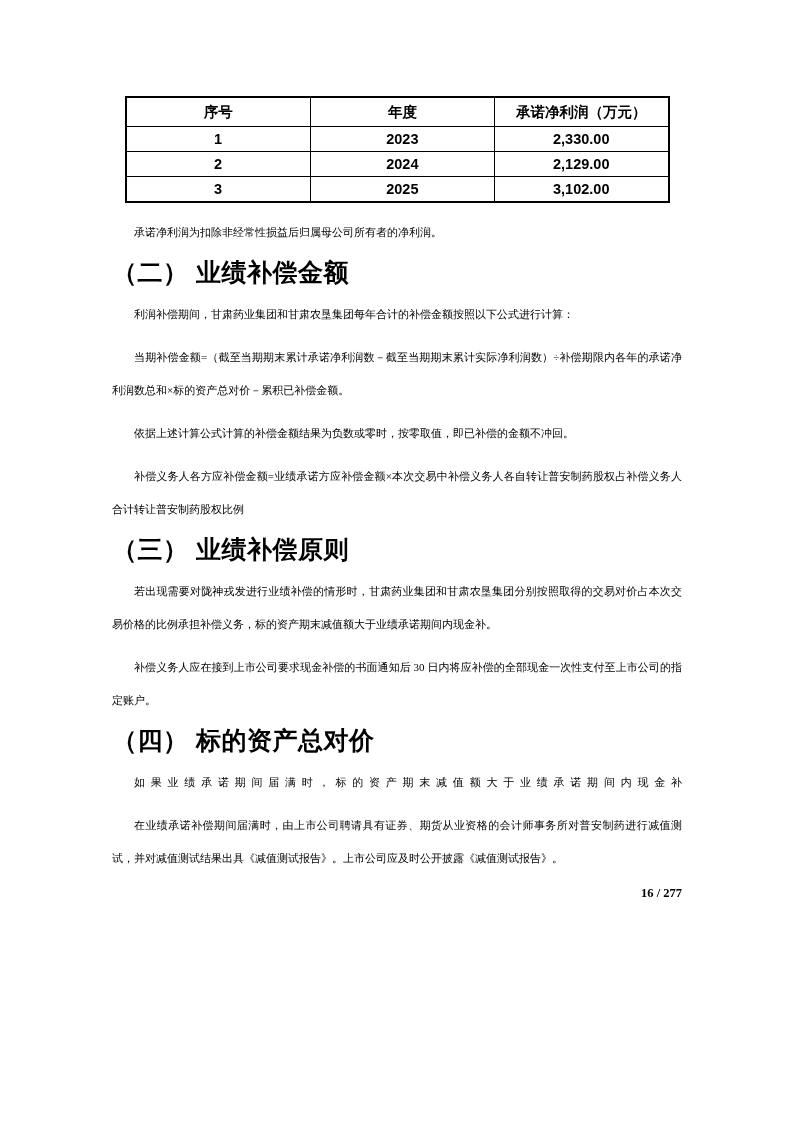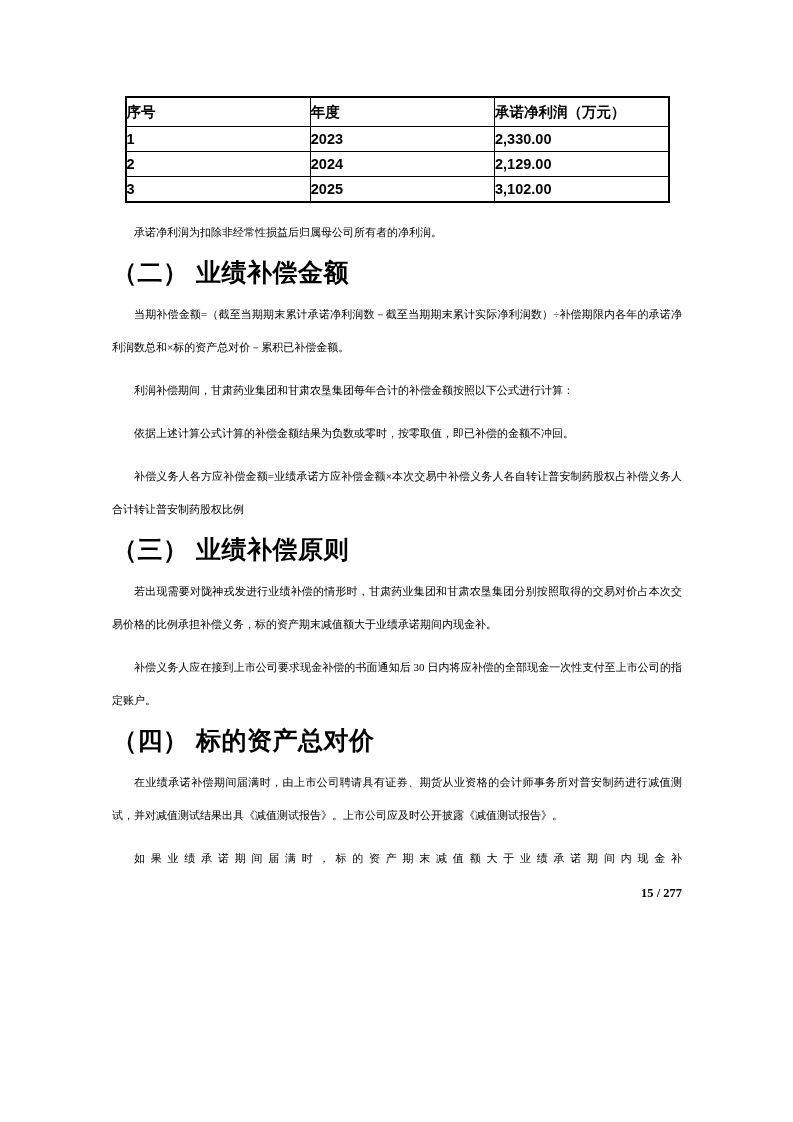--- a/index.html
+++ b/index.html
@@ -24,21 +24,21 @@
     border-collapse: collapse;
     border: 2px solid #000;
     font-family: "Liberation Sans", "DejaVu Sans", sans-serif;
     font-weight: 700;
     font-size: 14.5px;
     table-layout: fixed;
   }
   table.doc-table th,
   table.doc-table td {
     border: 1px solid #000;
-    text-align: left;
+    text-align: center;
     vertical-align: middle;
     padding: 0;
   }
   table.doc-table thead th { height: 28px; }
   table.doc-table tbody td { height: 24px; }
   .col-1 { width: 34%; }
   .col-2 { width: 34%; margin-left: 39px; }
   .col-3 { width: 32%; }
 
   
@@ -99,28 +99,28 @@
         <td>3</td>
         <td>2025</td>
         <td>3,102.00</td>
       </tr>
     </tbody>
   </table>
 
   <p class="body">承诺净利润为扣除非经常性损益后归属母公司所有者的净利润。</p>
 
   <h2 class="sec">（二） 业绩补偿金额</h2>
+  <p class="body">利润补偿期间，甘肃药业集团和甘肃农垦集团每年合计的补偿金额按照以下公式进行计算：</p>
   <p class="body">当期补偿金额=（截至当期期末累计承诺净利润数－截至当期期末累计实际净利润数）÷补偿期限内各年的承诺净利润数总和×标的资产总对价－累积已补偿金额。</p>
-  <p class="body">利润补偿期间，甘肃药业集团和甘肃农垦集团每年合计的补偿金额按照以下公式进行计算：</p>
   <p class="body">依据上述计算公式计算的补偿金额结果为负数或零时，按零取值，即已补偿的金额不冲回。</p>
   <p class="body">补偿义务人各方应补偿金额=业绩承诺方应补偿金额×本次交易中补偿义务人各自转让普安制药股权占补偿义务人合计转让普安制药股权比例</p>
 
   <h2 class="sec">（三） 业绩补偿原则</h2>
   <p class="body">若出现需要对陇神戎发进行业绩补偿的情形时，甘肃药业集团和甘肃农垦集团分别按照取得的交易对价占本次交易价格的比例承担补偿义务，标的资产期末减值额大于业绩承诺期间内现金补。</p>
   <p class="body">补偿义务人应在接到上市公司要求现金补偿的书面通知后 30 日内将应补偿的全部现金一次性支付至上市公司的指定账户。</p>
 
   <h2 class="sec">（四） 标的资产总对价</h2>
+  <p class="body fill">如果业绩承诺期间届满时，标的资产期末减值额大于业绩承诺期间内现金补</p>
   <p class="body">在业绩承诺补偿期间届满时，由上市公司聘请具有证券、期货从业资格的会计师事务所对普安制药进行减值测试，并对减值测试结果出具《减值测试报告》。上市公司应及时公开披露《减值测试报告》。</p>
-  <p class="body fill">如果业绩承诺期间届满时，标的资产期末减值额大于业绩承诺期间内现金补</p>
 
-  <div class="page-number">15 / 277</div>
+  <div class="page-number">16 / 277</div>
 
 </div>
 
 </body></html>

